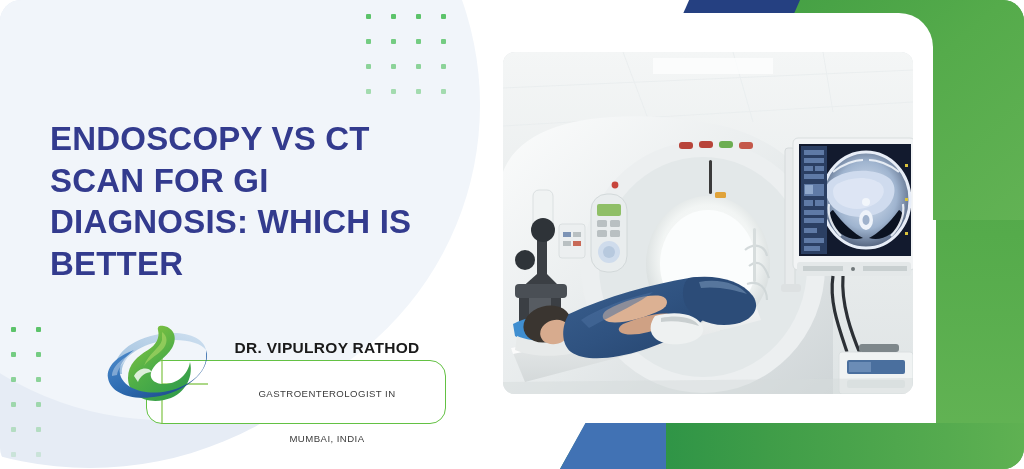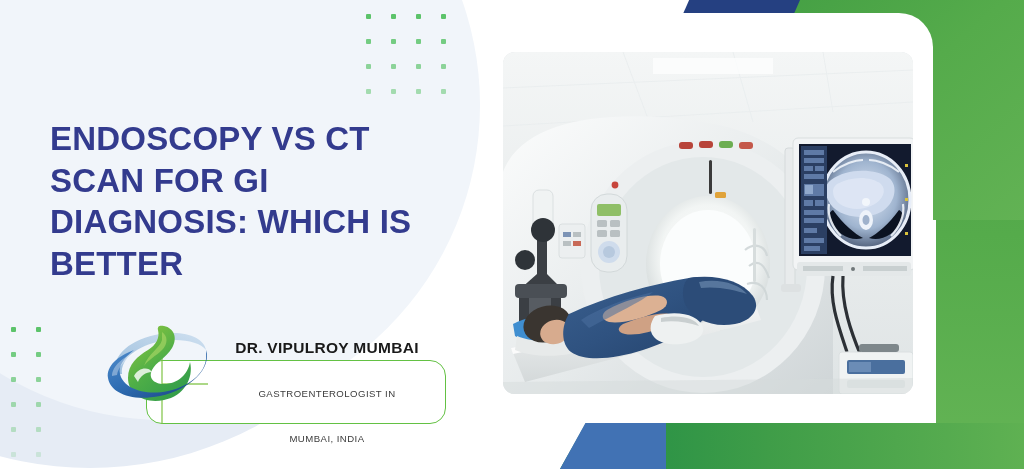--- a/index.html
+++ b/index.html
@@ -7,20 +7,21 @@
     width:1024px;height:469px;
     font-family:"Liberation Sans",sans-serif;
     background:#ffffff;
     overflow:hidden;
   }
   #banner{
     position:relative;
     width:1024px;height:469px;
     background:#ffffff;
     overflow:hidden;
+    border-radius:21px;
   }
 
   
   .blob-a{
     position:absolute;
     left:-260px;top:-232px;
     width:700px;height:700px;
     border-radius:50%;
     background:#e6ecf5;
   }
@@ -408,21 +409,21 @@
       <path d="M0 330 L410 326 L410 342 L0 342 Z" fill="#d6dbdc" opacity="0.5"></path>
     </svg>
   </div>
 
   <div class="green-bottom"></div>
   <div class="blue-bottom"></div>
 
   <div class="logo-wrap">
     <div class="logo-box"></div>
     <div class="logo-text">
-      <div class="logo-name">DR. VIPULROY MUMBAI</div>
+      <div class="logo-name">DR. VIPULROY RATHOD</div>
       <div class="logo-sub1">GASTROENTEROLOGIST IN</div>
       <div class="logo-sub2">MUMBAI, INDIA</div>
     </div>
     <div class="logo-mark">
       <svg width="108" height="116" viewBox="0 0 108 116">
         <defs>
           <linearGradient id="stomachG" x1="0.15" y1="0" x2="0.85" y2="1">
             <stop offset="0" stop-color="#8cc63f"></stop>
               <stop offset="0.5" stop-color="#4eae47"></stop>
               <stop offset="1" stop-color="#2f9a4a"></stop>

